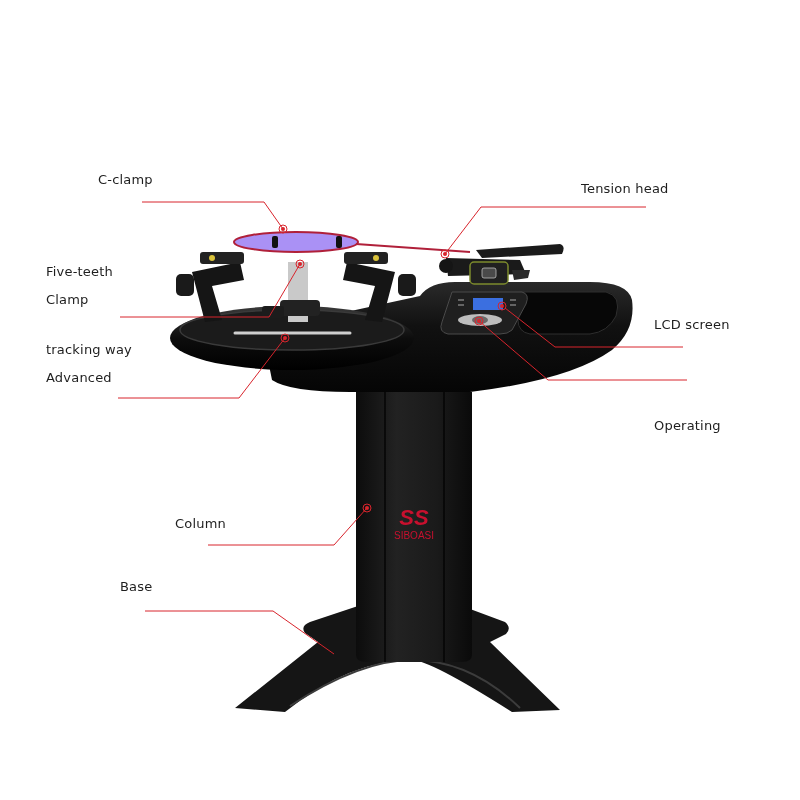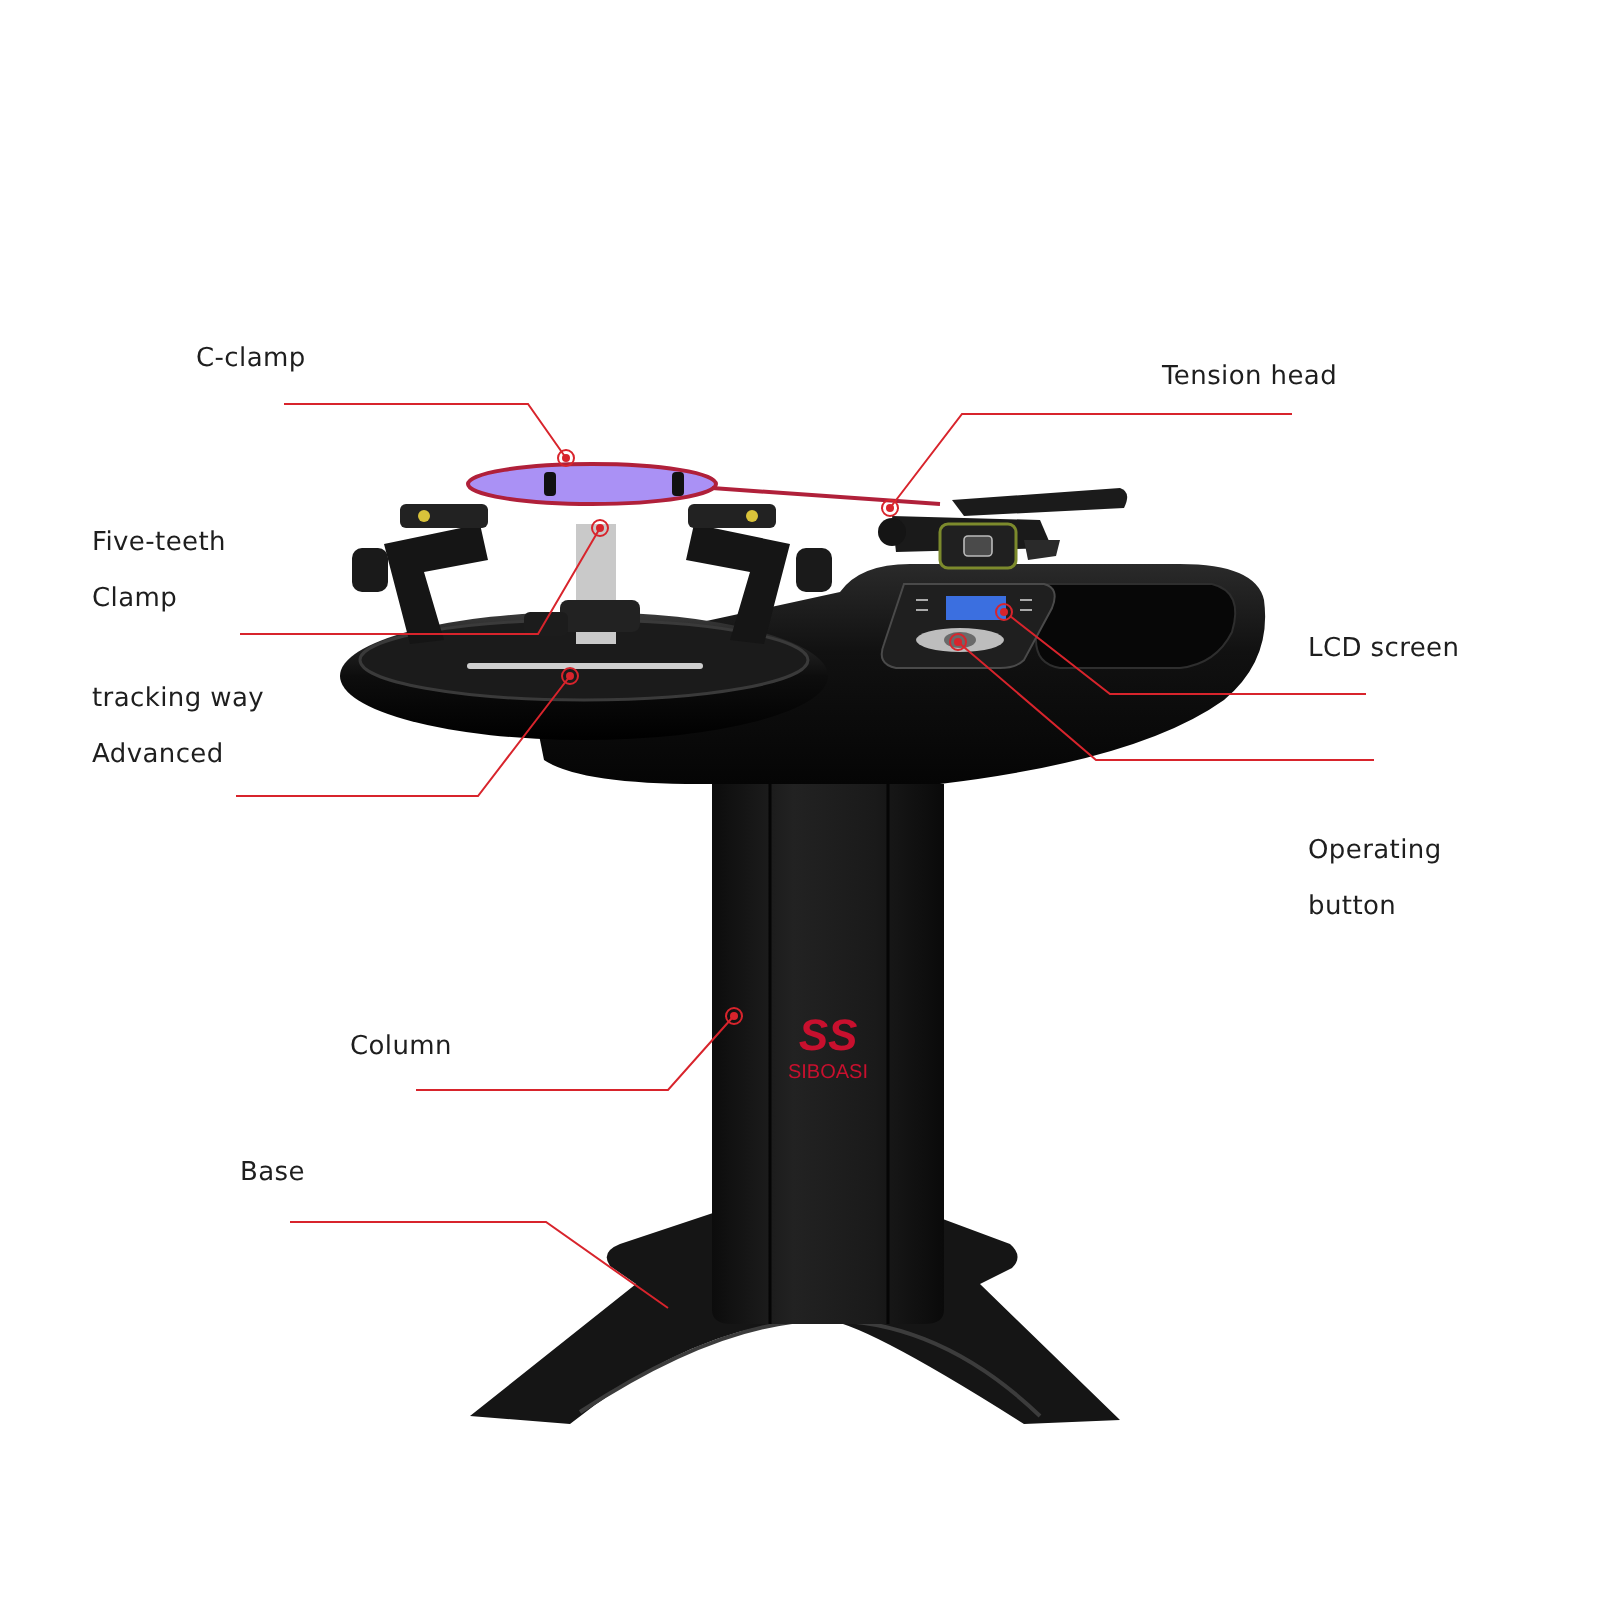--- a/index.html
+++ b/index.html
@@ -169,21 +169,20 @@
     <div>tracking way</div>
     <div>Advanced</div>
   </div>
 
   <div class="label" style="left:654px; top:311px;">
     <div>LCD screen</div>
   </div>
 
   <div class="label" style="left:654px; top:388px;margin-top:24px;">
     <div>Operating</div>
-    <div>button</div>
   </div>
 
   <div class="label" style="left:175px; top:510px;">
     <div>Column</div>
   </div>
 
   <div class="label" style="left:120px; top:573px;">
     <div>Base</div>
   </div>
 

